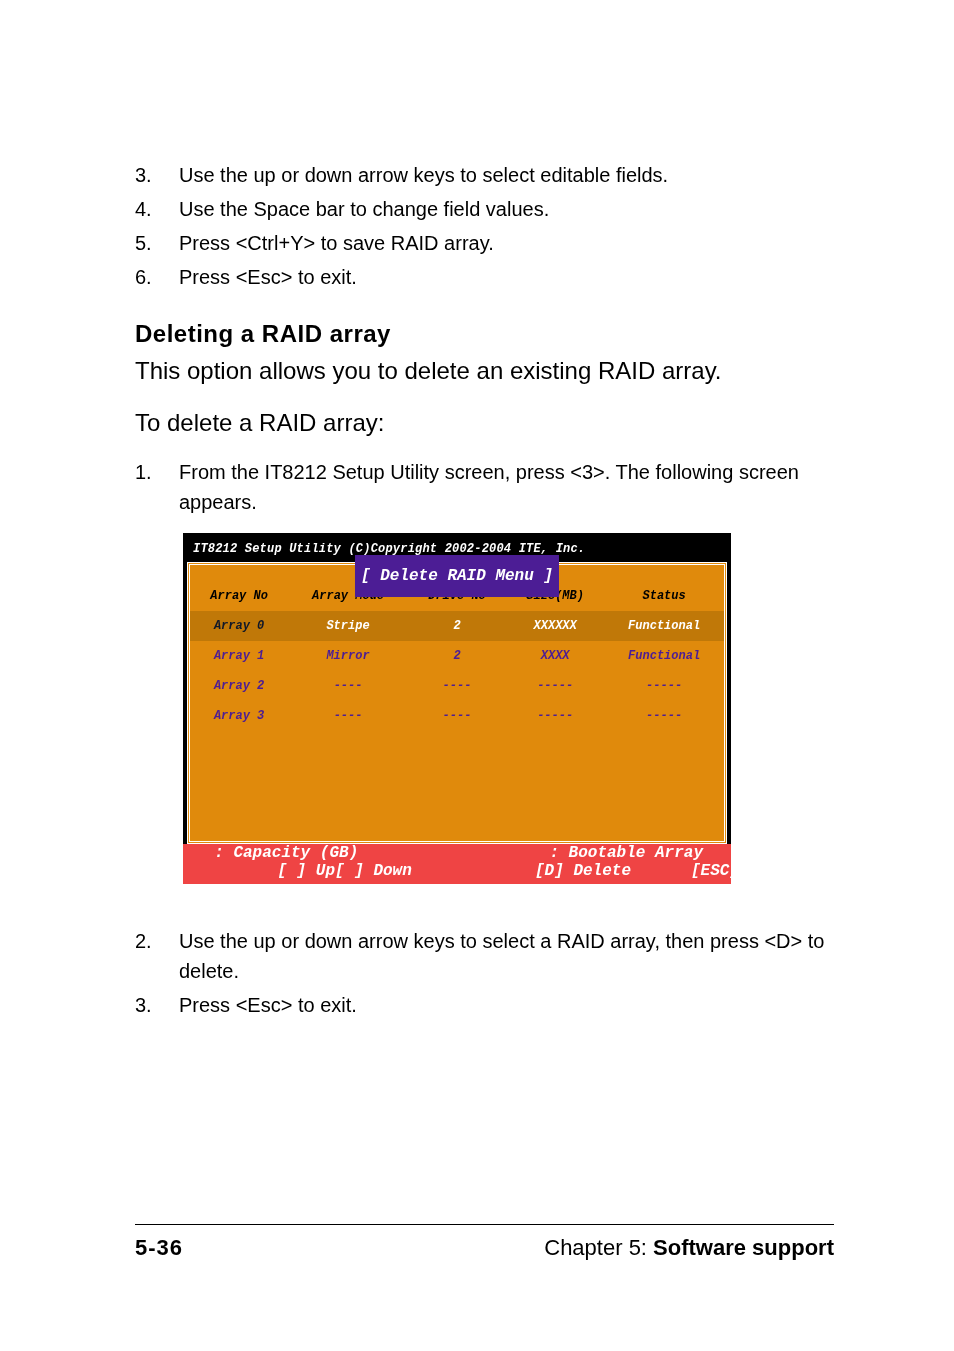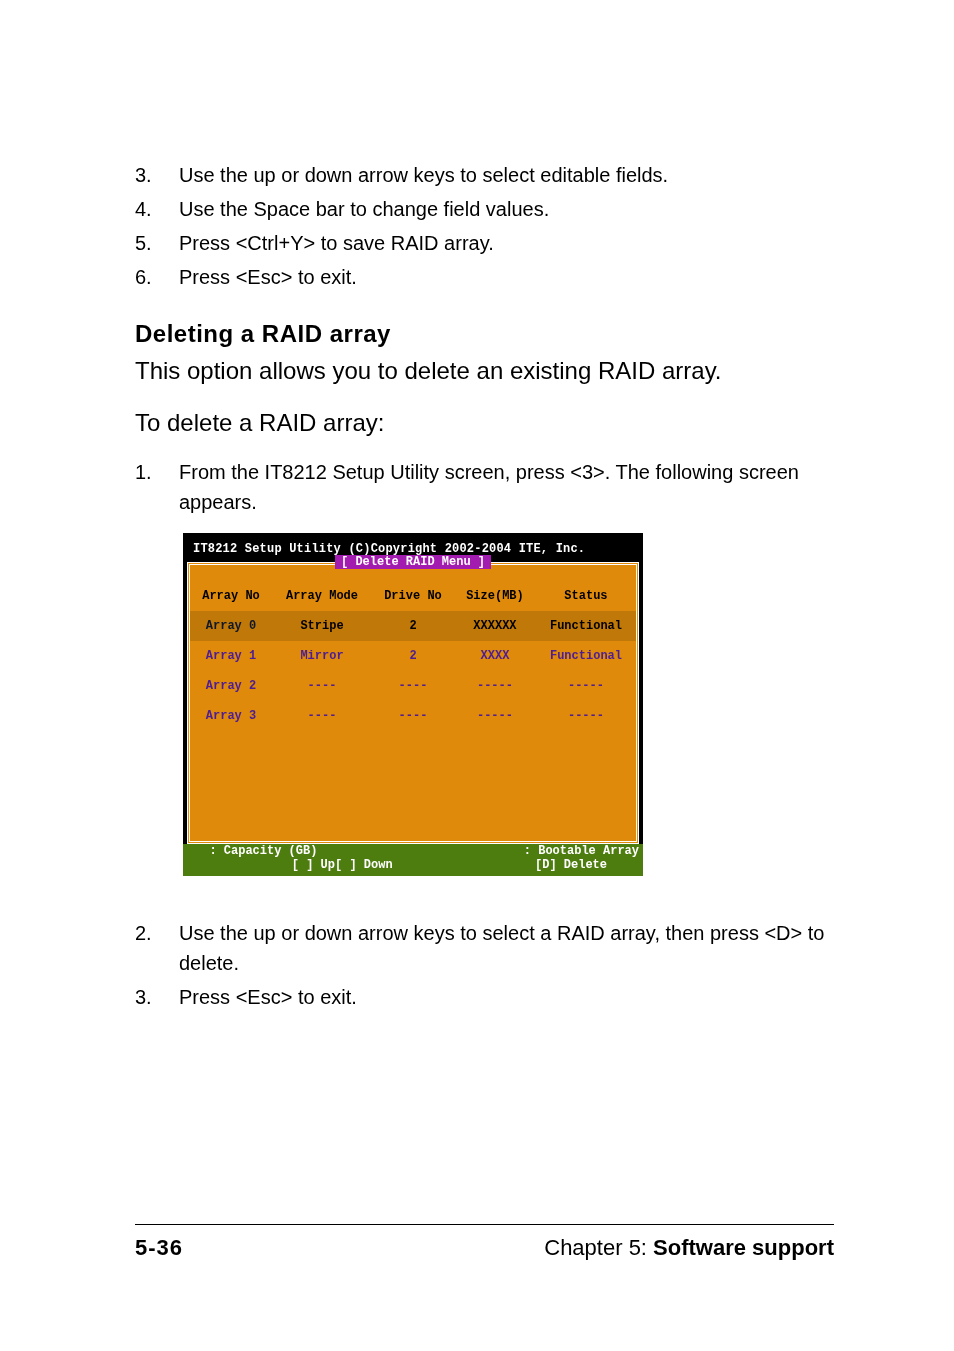--- a/index.html
+++ b/index.html
@@ -41,50 +41,51 @@
     letter-spacing: 0.5px;
     margin: 24px 0 6px 0;
   }
   p.body {
     font-size: 24px;
     margin: 6px 0 18px 0;
     line-height: 1.4;
   }
   .raid-box {
     margin: 2px 0 0 48px;
-    width: 460px;
+    width: 548px;
     background: #000000;
     padding: 9px 0 0 0;
     font-family: "Courier New", Courier, monospace;
     font-size: 12px;
     color: #ffffff;
+    font-style: italic;
   }
   .raid-box .utility-line {
     padding: 0 10px 6px 10px;
     font-size: 12px;
     font-weight: bold;
     letter-spacing: 0.2px;
   }
   .raid-panel {
     background: #e08a0c;
     border: 3px double #ffffff;
     margin: 0 4px;
     position: relative;
     padding: 0;
     box-sizing: border-box;
   }
   .panel-title {
     position: absolute;
     top: -10px;
     left: 50%;
     transform: translateX(-50%);
-    background: #a21caf;
-    color: #ffffff;
-    padding: 0 6px;
-    font-size: 12px;
+    background: #4c1d95;
+    color: #ffffff;
+    padding: 12px 6px;
+    font-size: 16px;
     font-weight: bold;
     white-space: nowrap;
   }
   .raid-table {
     width: 100%;
     border-collapse: collapse;
   }
   .raid-table th, .raid-table td {
     text-align: center;
     padding: 8px 4px;
@@ -95,33 +96,33 @@
     color: #000000;
     padding-top: 24px;
   }
   .raid-table td {
     color: #4c1d95;
     padding-top: 8px;
     padding-bottom: 8px;
   }
   .raid-table .selected td {
     background: #c07808;
-    color: #000000;
+    color: #ffffff;
   }
   .raid-table .selected td.first-col {
     color: #0f172a;
   }
   .panel-spacer {
     height: 110px;
   }
   .raid-footer {
-    background: #4d7c0f;
-    color: #ffffff;
-    padding: 0 4px 4px 12px;
-    font-size: 12px;
+    background: #ef4444;
+    color: #ffffff;
+    padding: 0 28px 4px 12px;
+    font-size: 16px;
     font-weight: bold;
   }
   .raid-footer .row1 {
     display: flex;
   }
   .raid-footer .row1 .left {
     flex: 1;
     text-align: left;
     white-space: pre;
   }

